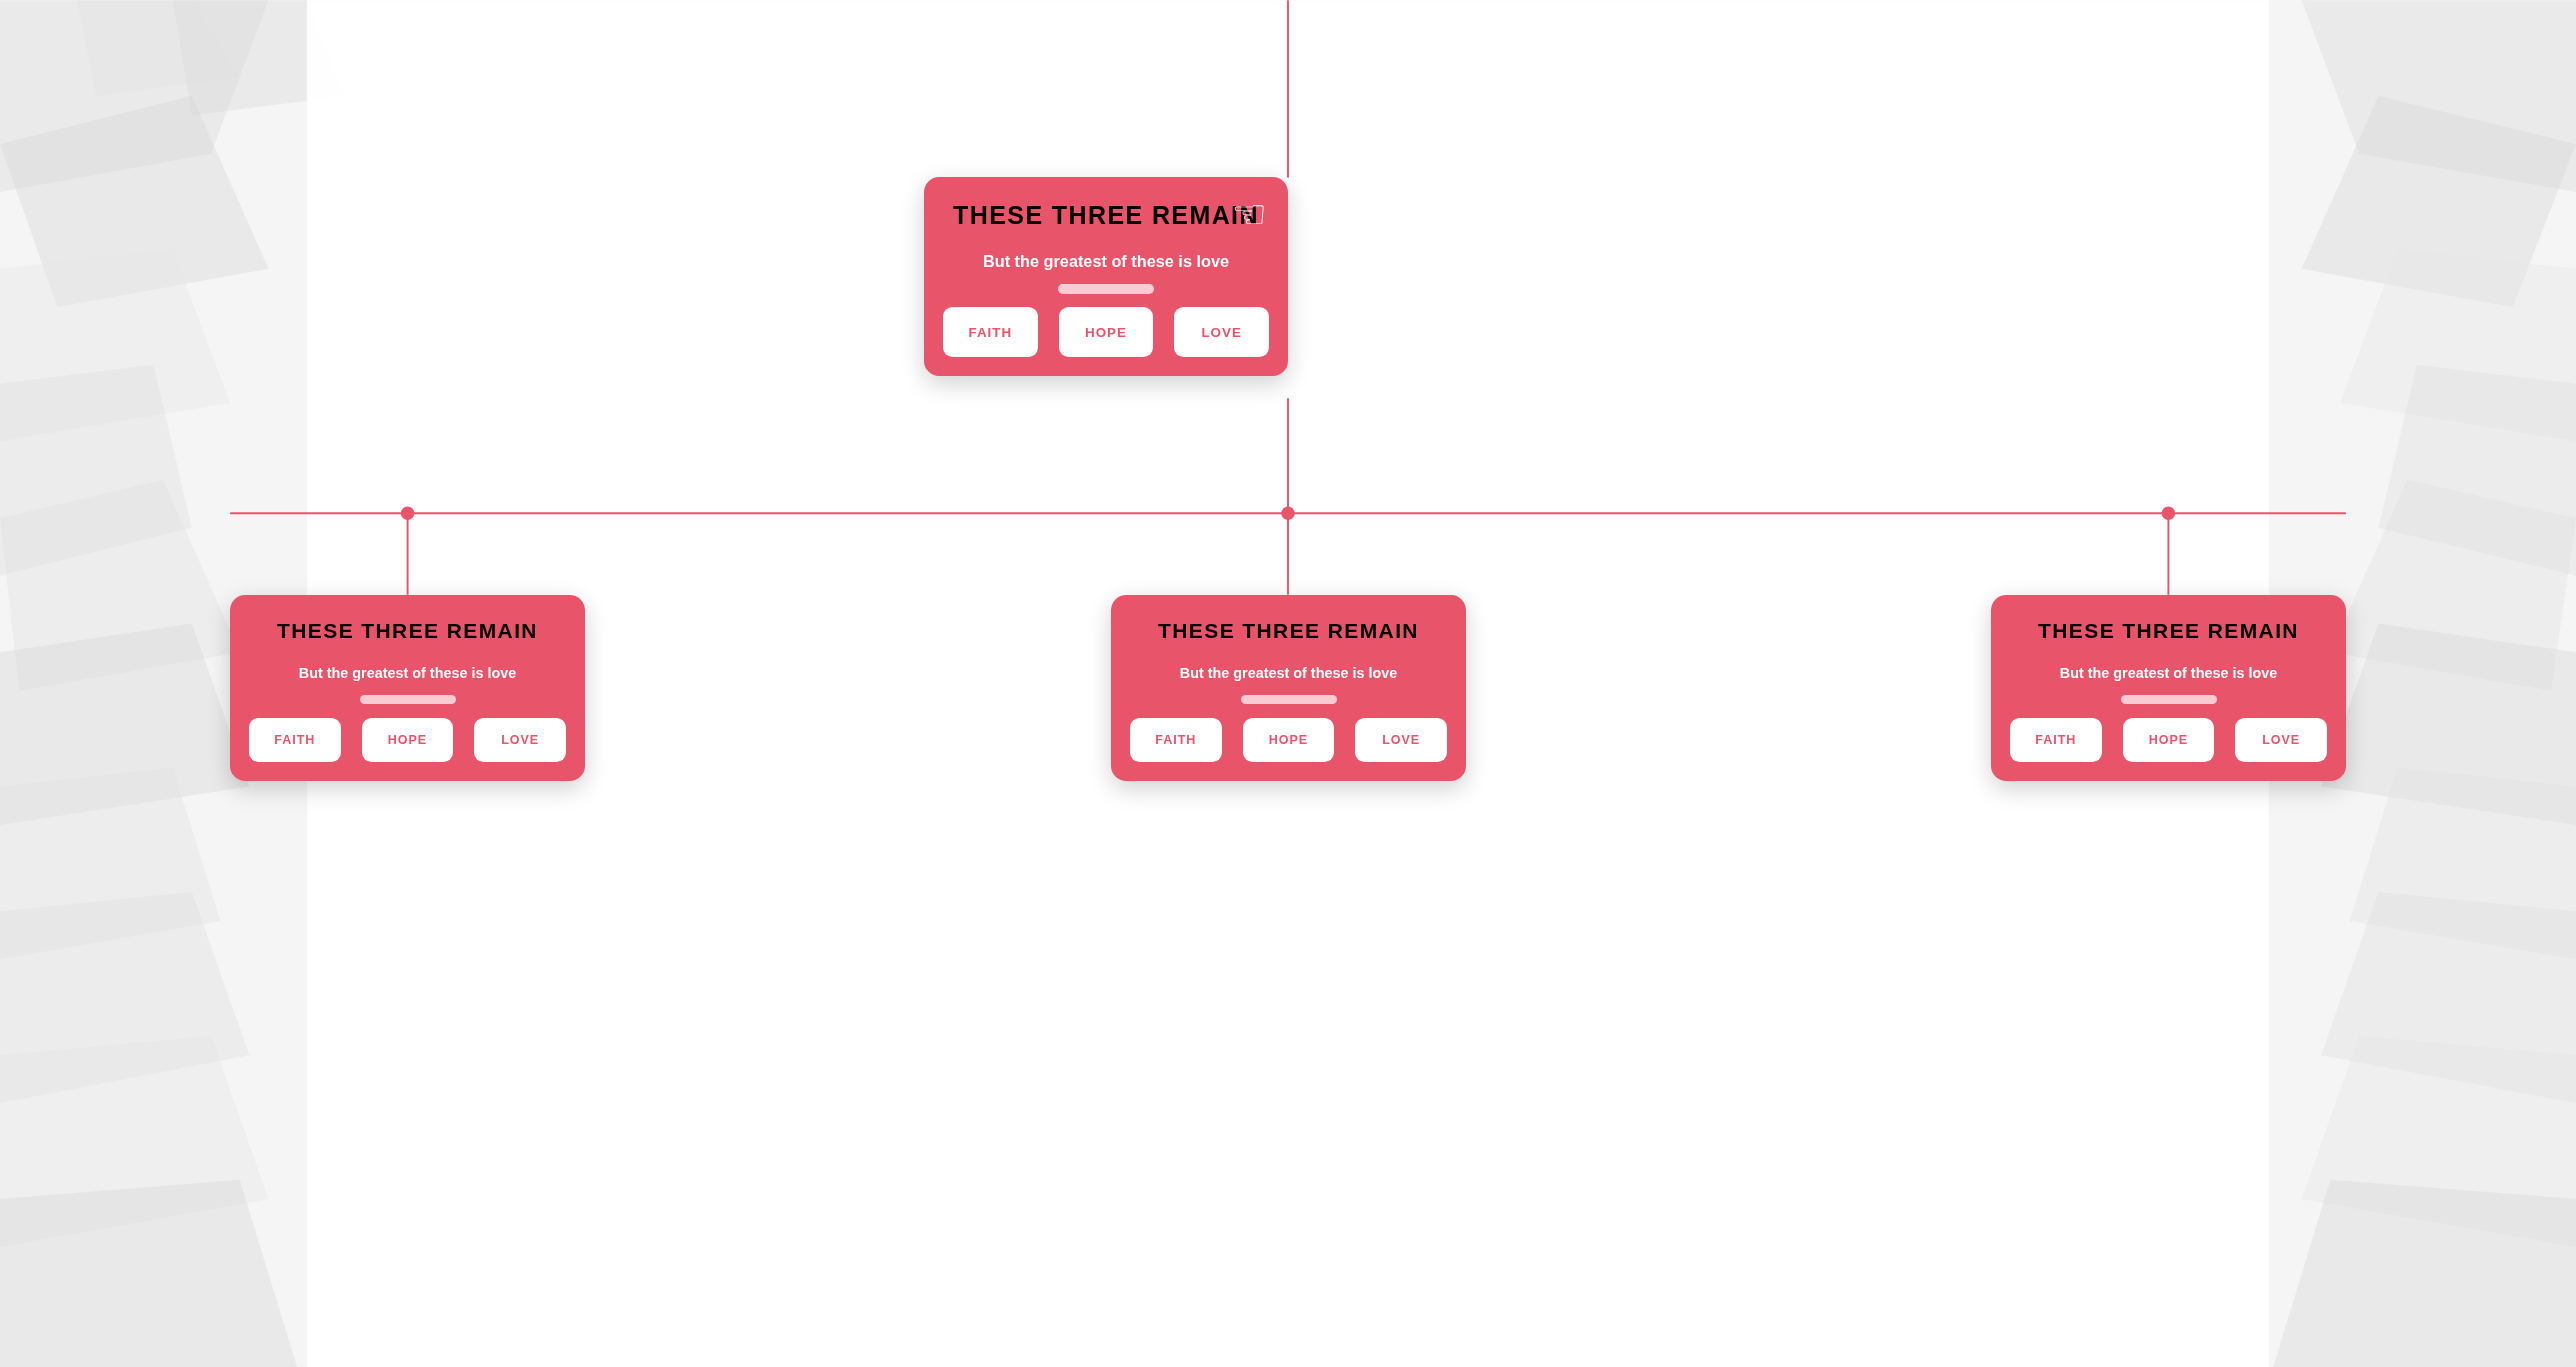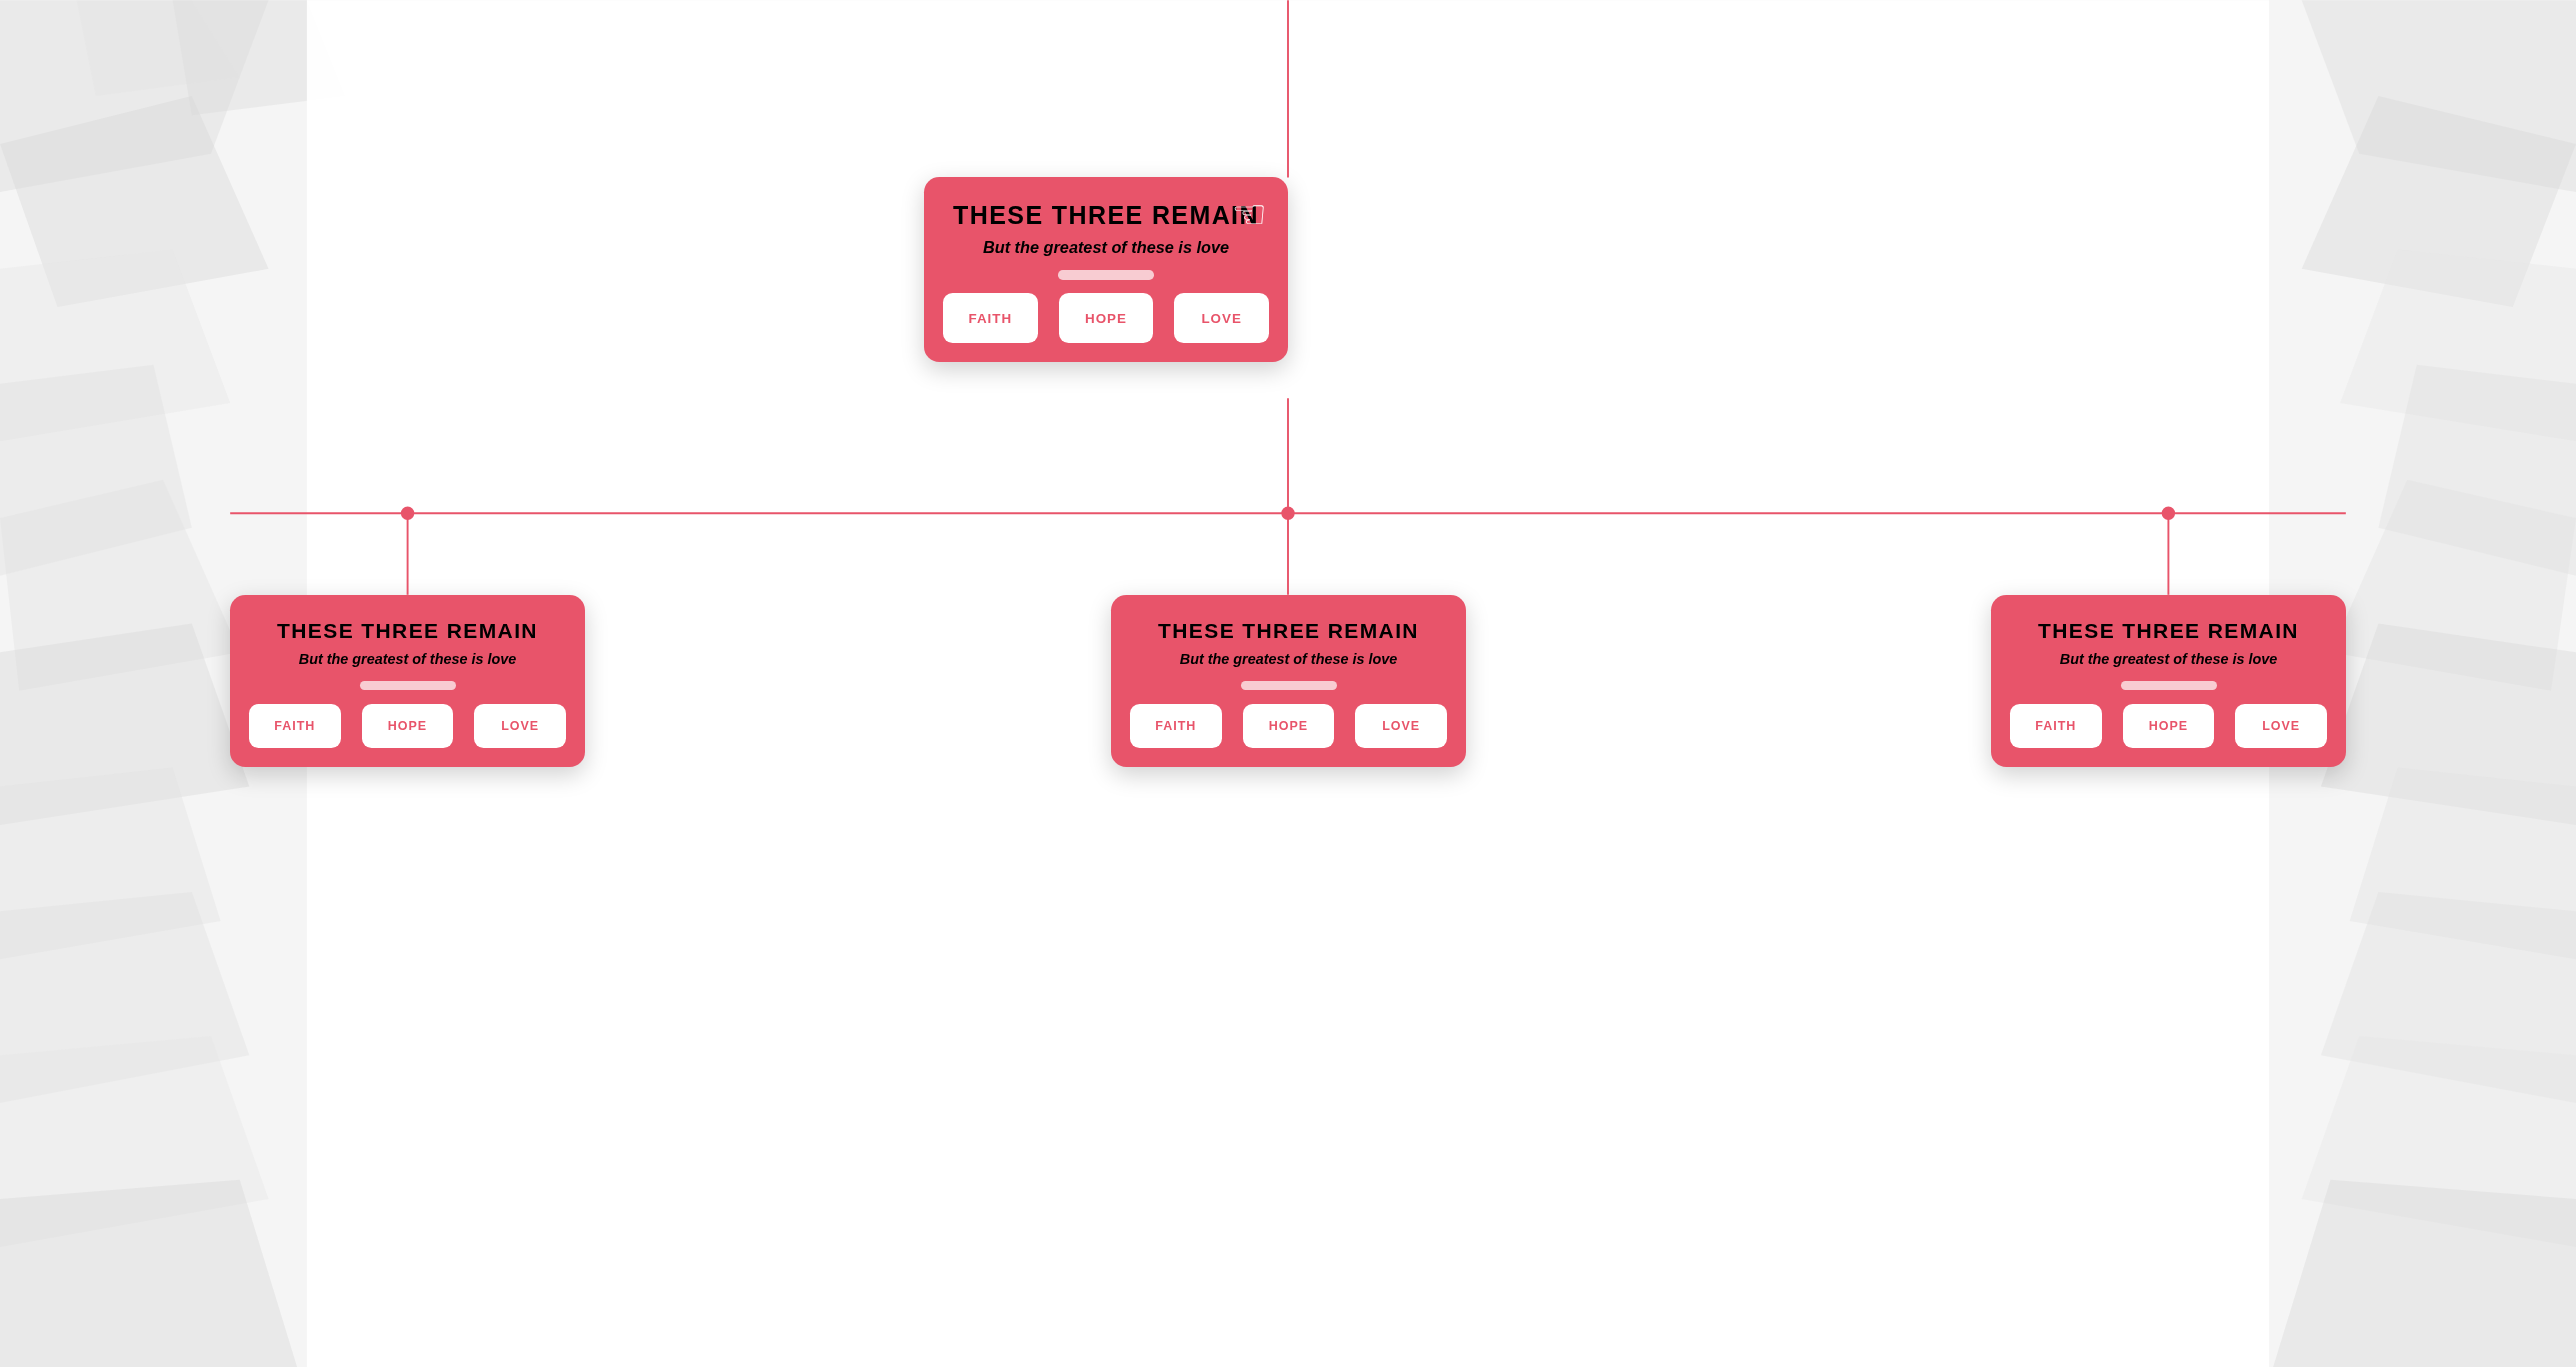--- a/index.html
+++ b/index.html
@@ -46,25 +46,24 @@
       color: #000000;
       font-size: 21px;
       font-weight: 900;
       letter-spacing: 1.4px;
       text-transform: uppercase;
       text-align: center;
       line-height: 1.2;
     }
 
     .card-subtitle {
-      color: #000000;
+      color: #ffffff;
       font-size: 14.4px;
-      font-style: italic;
       text-align: center;
-      margin-top: 8px;
+      margin-top: 22px;
       font-weight: 600;
     }
 
     .card-bar {
       width: 96px;
       height: 9.6px;
       background: rgba(255,255,255,0.7);
       border-radius: 4.8px;
       margin: 13.4px auto 13.4px auto;
     }

